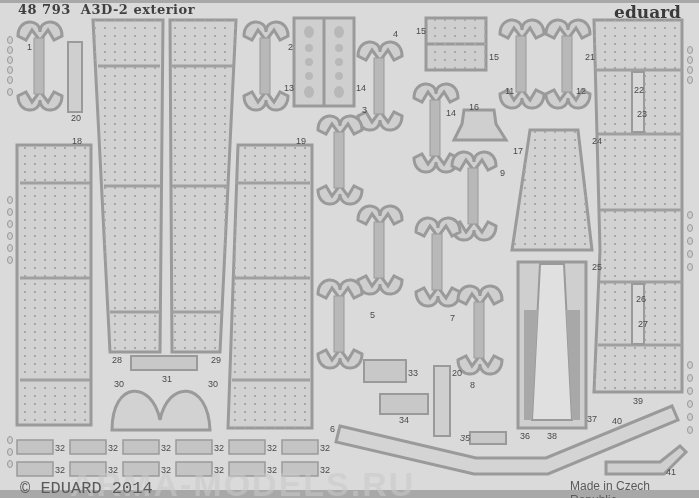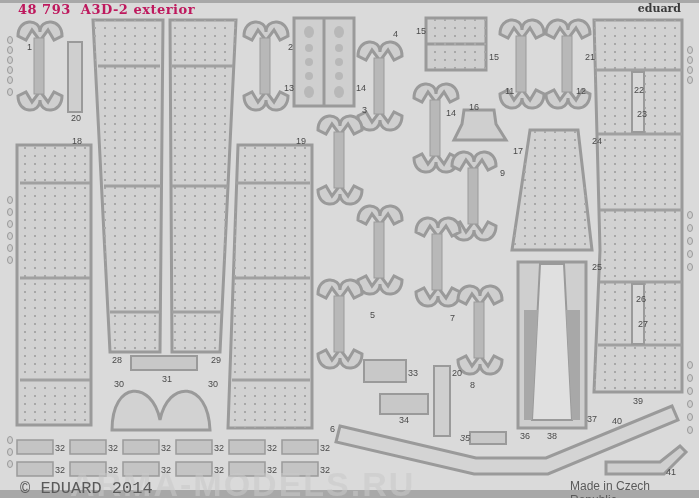--- a/index.html
+++ b/index.html
@@ -1,20 +1,20 @@
 <!DOCTYPE html>
 <html><head>
 <meta charset="utf-8">
 <style>
   html,body{margin:0;padding:0;}
   body{width:699px;height:498px;overflow:hidden;background:#d6d6d6;font-family:"Liberation Sans",sans-serif;}
   #fret{position:relative;width:699px;height:498px;background:#dadada;overflow:hidden;}
   .frame{position:absolute;background:#a8a8a8;}
-  .title{position:absolute;left:18px;top:2px;font-family:"DejaVu Serif",serif;font-weight:bold;font-size:13px;color:#be185d;letter-spacing:0.5px;white-space:pre;}
-  .brand{position:absolute;right:18px;top:2px;font-family:"DejaVu Serif",serif;font-weight:bold;font-size:11px;color:#3a3a3a;}
+  .title{position:absolute;left:18px;top:2px;font-family:"DejaVu Serif",serif;font-weight:bold;font-size:13px;color:#404040;letter-spacing:0.5px;white-space:pre;}
+  .brand{position:absolute;right:18px;top:2px;font-family:"DejaVu Serif",serif;font-weight:bold;font-size:17px;color:#3a3a3a;}
   .copy{position:absolute;left:20px;top:479px;font-size:17px;color:#5a5a5a;font-family:Liberation Mono, monospace;}
   .made{position:absolute;left:570px;top:479px;font-size:12px;color:#5a5a5a;}
   .wm{position:absolute;left:70px;top:465px;font-size:34px;font-weight:bold;color:rgba(200,200,200,0.55);letter-spacing:2px;white-space:nowrap;}
   .num{position:absolute;font-size:9px;color:#4a4a4a;}
   svg{position:absolute;left:0;top:0;}
 </style>
 </head>
 <body>
 
 <div id="fret">

